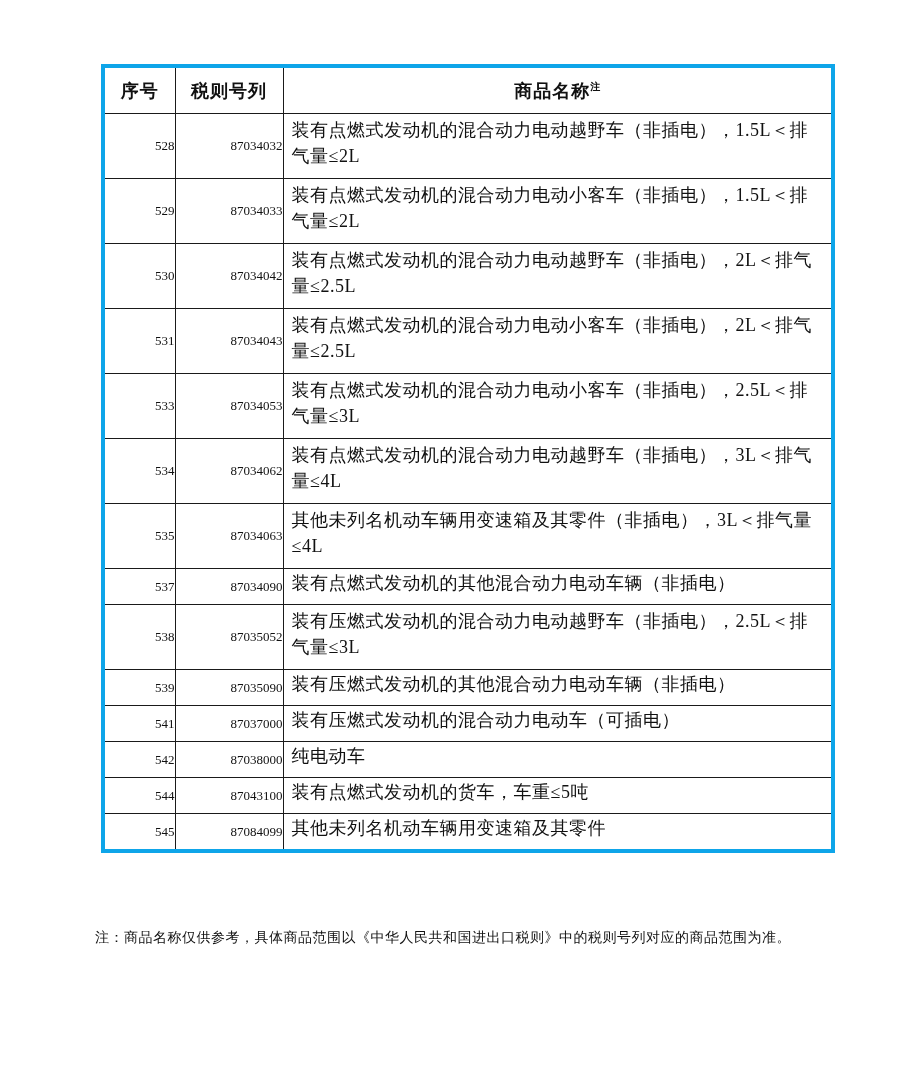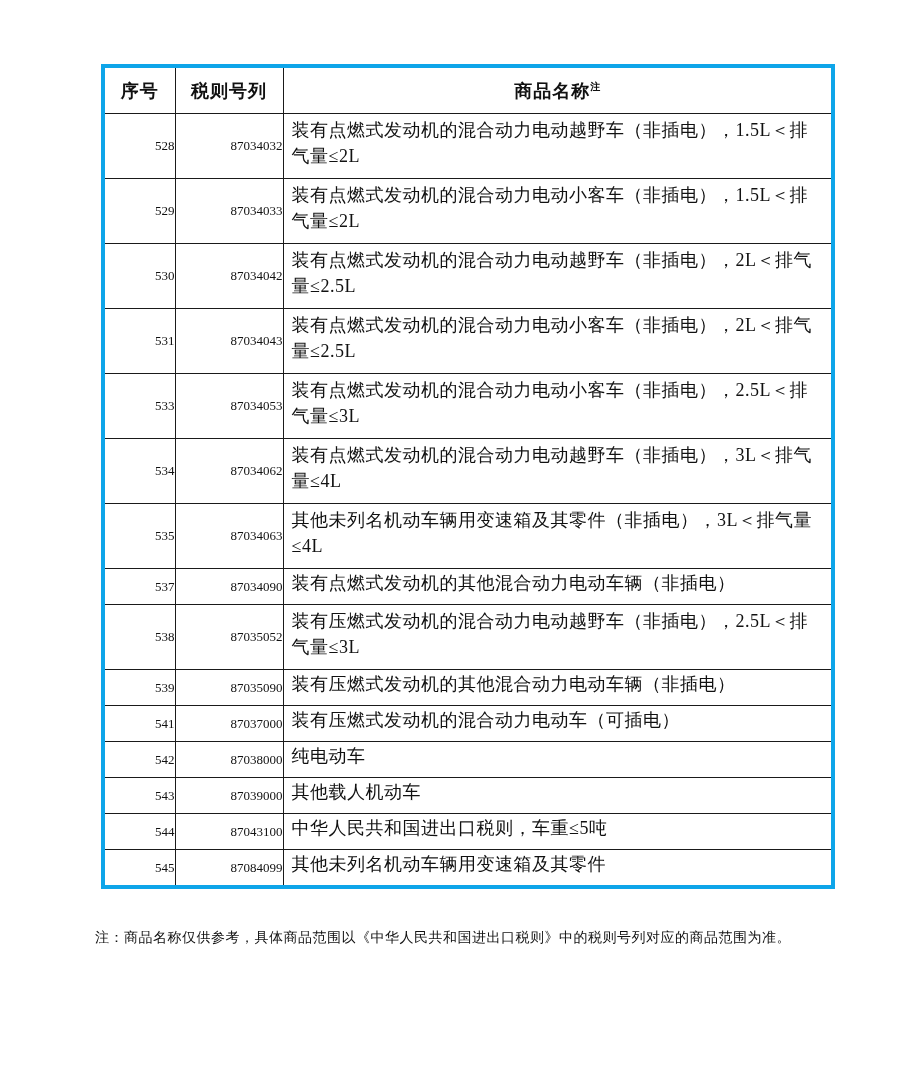--- a/index.html
+++ b/index.html
@@ -153,28 +153,23 @@
       <td class="cell-index">541</td>
       <td class="cell-code">87037000</td>
       <td class="cell-name">装有压燃式发动机的混合动力电动车（可插电）</td>
     </tr>
     <tr class="r1">
       <td class="cell-index">542</td>
       <td class="cell-code">87038000</td>
       <td class="cell-name">纯电动车</td>
     </tr>
     <tr class="r1">
-      <td class="cell-index">543</td>
-      <td class="cell-code">87039000</td>
-      <td class="cell-name">其他载人机动车</td>
-    </tr>
-    <tr class="r1">
       <td class="cell-index">544</td>
       <td class="cell-code">87043100</td>
-      <td class="cell-name">中华人民共和国进出口税则，车重≤5吨</td>
+      <td class="cell-name">装有点燃式发动机的货车，车重≤5吨</td>
     </tr>
     <tr class="r1">
       <td class="cell-index">545</td>
       <td class="cell-code">87084099</td>
       <td class="cell-name">其他未列名机动车辆用变速箱及其零件</td>
     </tr>
   </tbody>
 </table>
 
 <div class="footnote">注：商品名称仅供参考，具体商品范围以《中华人民共和国进出口税则》中的税则号列对应的商品范围为准。</div>

